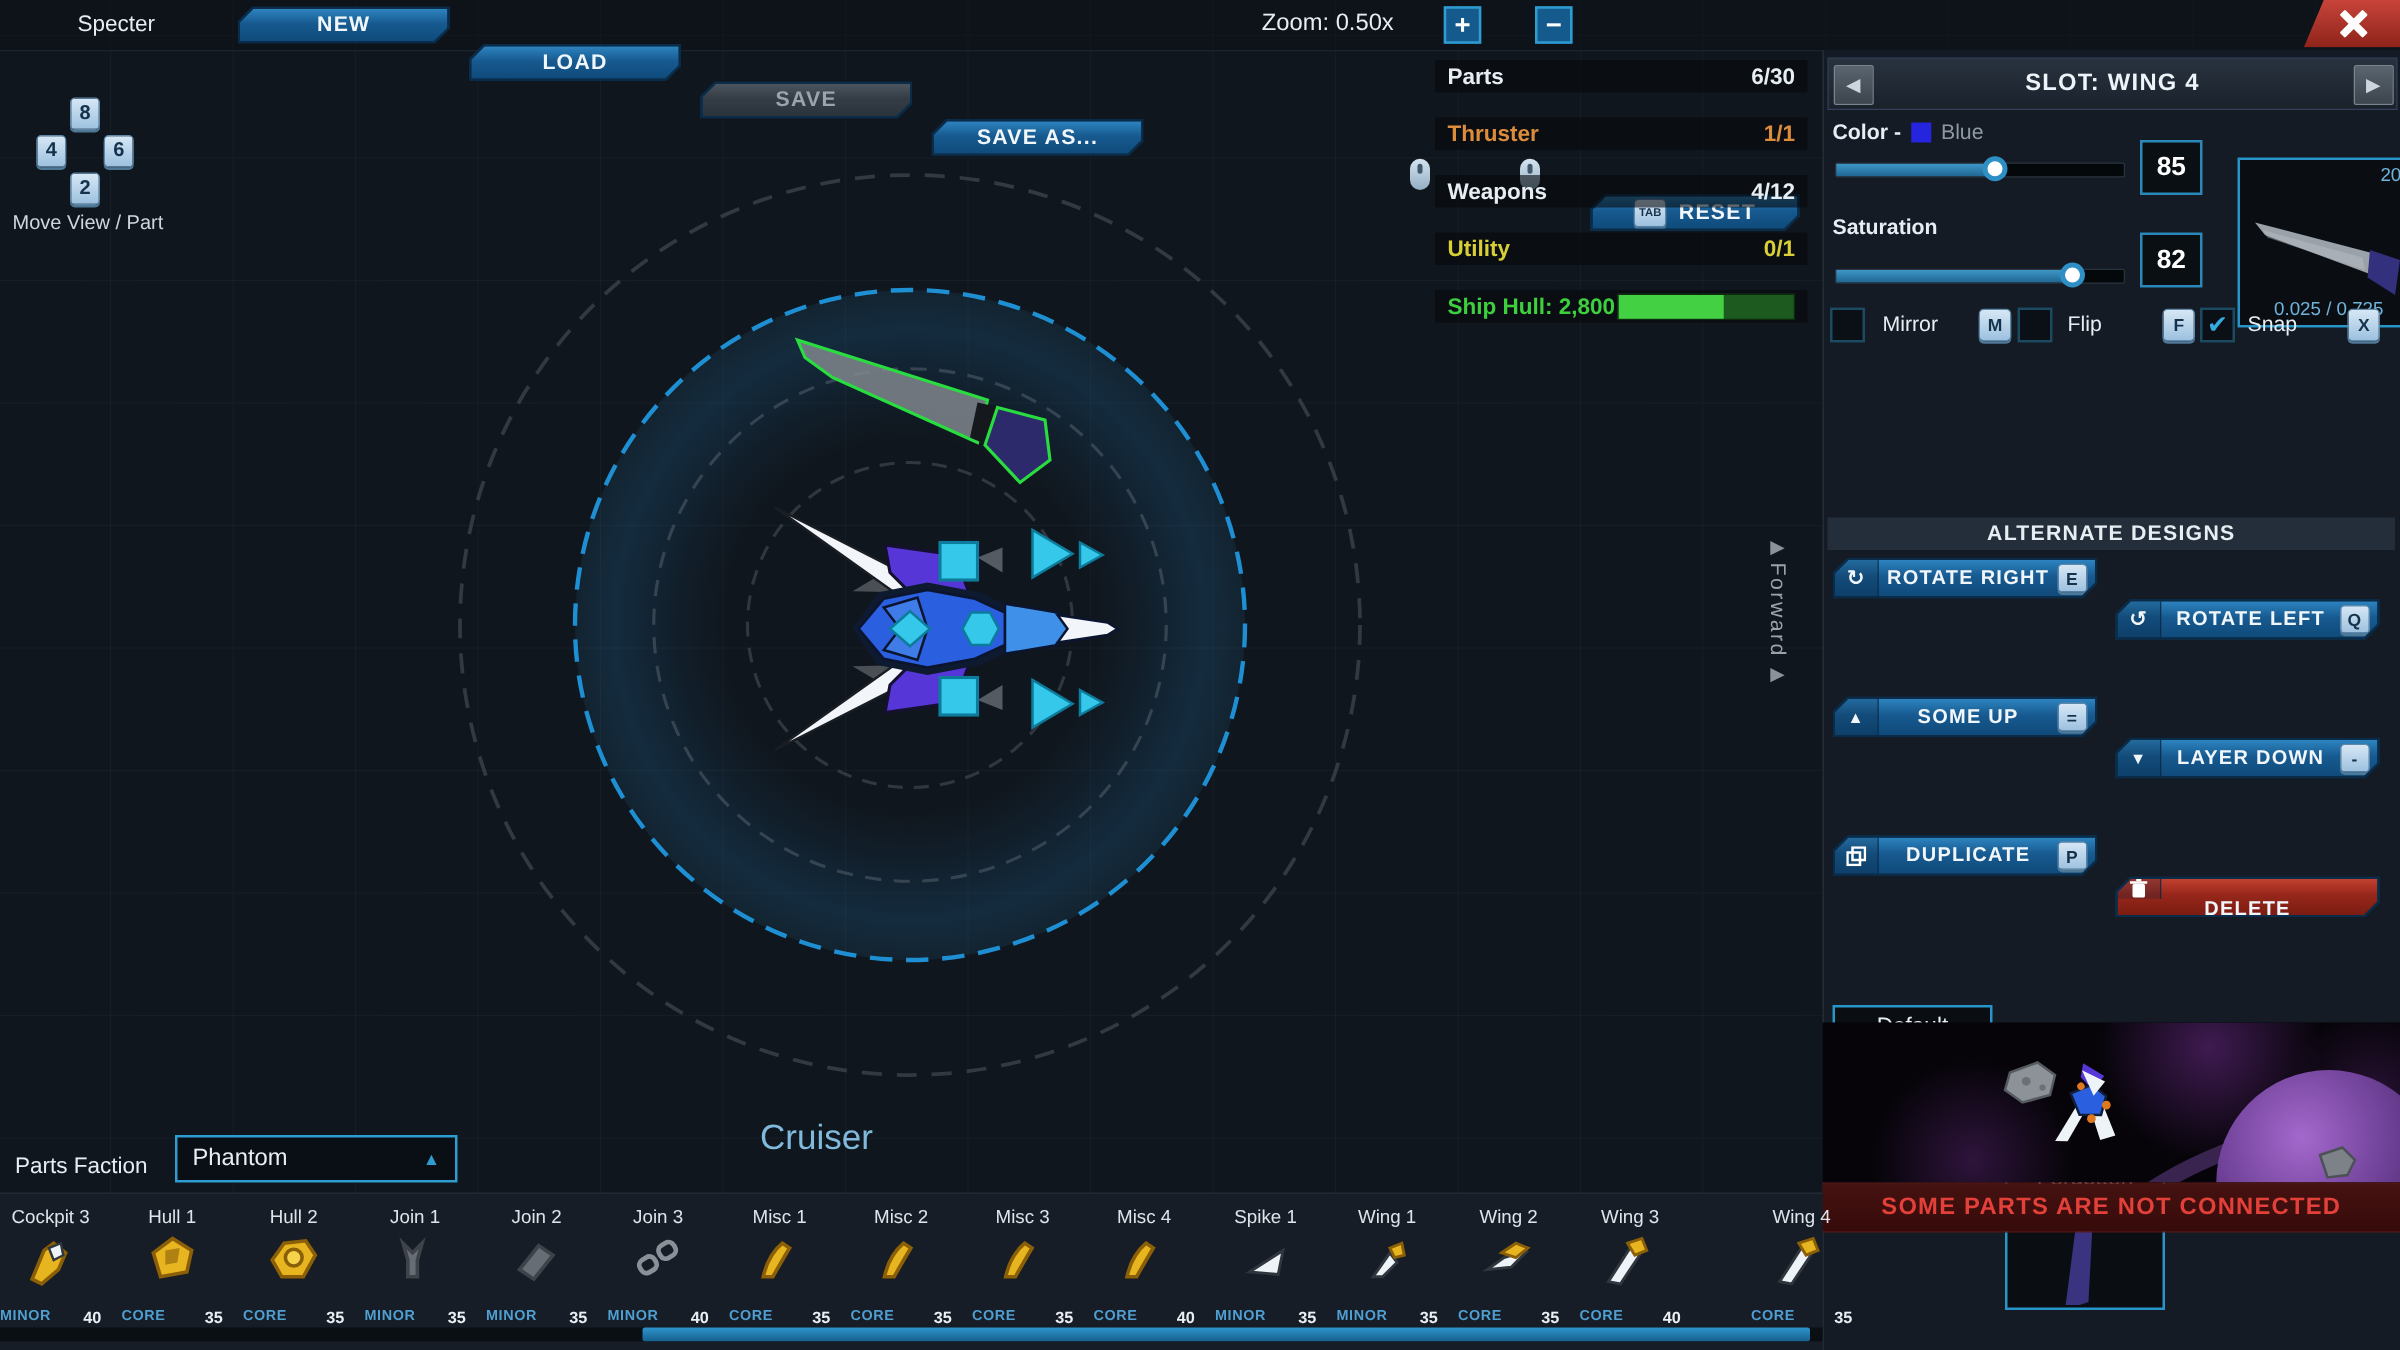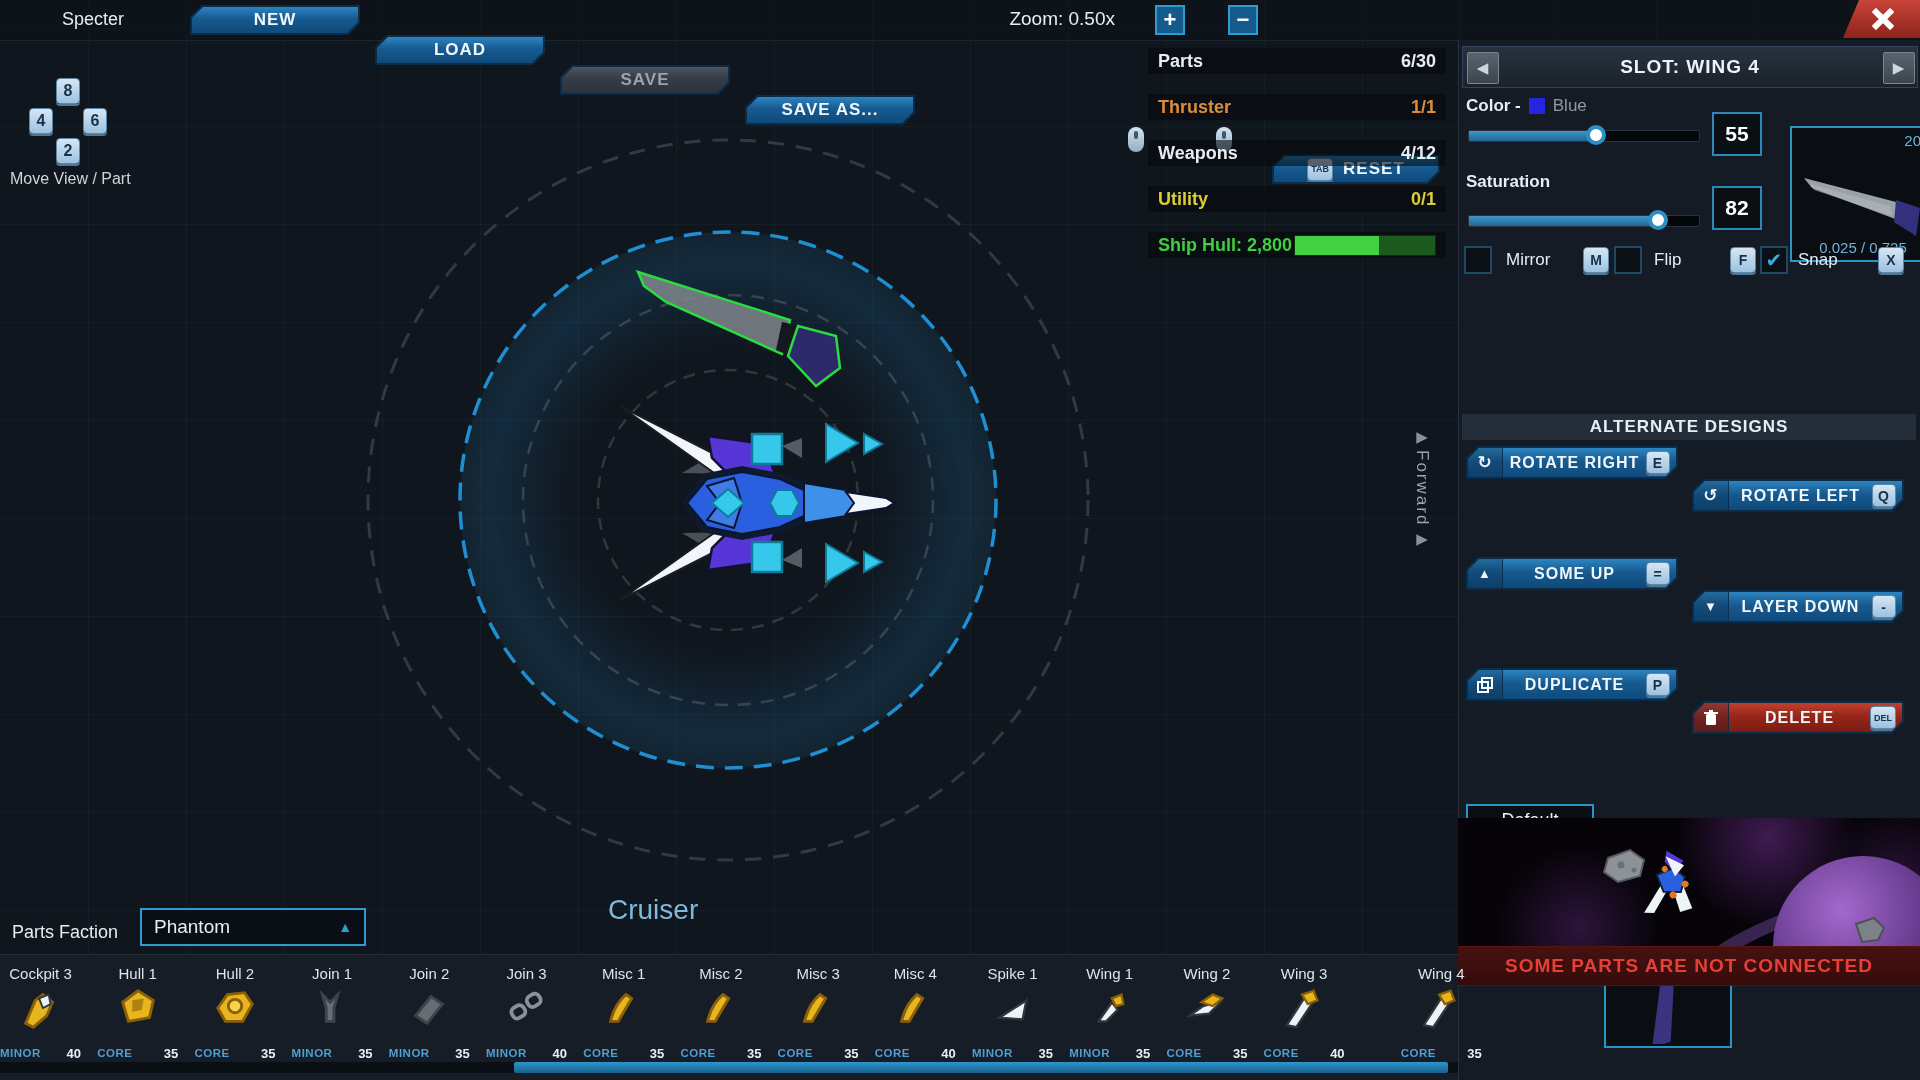--- a/index.html
+++ b/index.html
@@ -10,21 +10,21 @@
       linear-gradient(rgba(120,150,180,0.055) 1px, transparent 1px),
       linear-gradient(90deg, rgba(120,150,180,0.055) 1px, transparent 1px);
     background-size:98px 98px;background-position:-10px 28px;}
   .abs{position:absolute;}
   
   .chb{position:relative;clip-path:polygon(12px 0,100% 0,100% calc(100% - 12px),calc(100% - 12px) 100%,0 100%,0 12px);background:#0a2c49;}
   .chb .in{position:absolute;inset:2px;clip-path:polygon(11px 0,100% 0,100% calc(100% - 11px),calc(100% - 11px) 100%,0 100%,0 11px);
     background:linear-gradient(#2d84c0,#175a90 45%,#0f4a7a);display:flex;align-items:center;justify-content:center;
     font-weight:bold;letter-spacing:1px;color:#f0f6fa;font-size:17px;}
   .chb.grey .in{background:linear-gradient(#4d565f,#343d46 45%,#2b333b);color:#ccd4db;}
-  .chb.red .in{background:linear-gradient(#c2402f,#96261a 45%,#7c1c12);}
+  .chb.red .in{background:linear-gradient(#c2402f,#96261a 45%,#7c1c12);flex-direction:column;}
   .chb.dis .in{color:#9aa4ad;}
   
   .key{min-width:24px;height:23px;background:linear-gradient(#d6e7f5,#9dc1df);border:1px solid #5f87a8;border-radius:4px;
     color:#15324d;font-weight:bold;font-size:14px;display:inline-flex;align-items:center;justify-content:center;
     padding:0 3px;box-shadow:0 2px 0 #4f7796;box-sizing:border-box;}
   .key.wide{font-size:9px;letter-spacing:0;}
   
   .mouse{width:16px;height:25px;border-radius:8px;background:linear-gradient(#d5e4ef,#93aec4);position:relative;display:inline-block;}
   .mouse::after{content:"";position:absolute;left:6px;top:4px;width:4px;height:8px;border-radius:2px;background:#42586e;}
   
@@ -204,21 +204,21 @@
 
   <div class="abs" style="left:1466px;top:96px;display:flex;align-items:center;gap:8px;font-size:17px;">
     <b>Color -</b>
     <span id="swatch" style="width: 16px; height: 16px; display: inline-block; background: rgb(37, 37, 224);"></span>
     <span style="color:#8f99a4;">Blue</span>
   </div>
   <div class="slider abs" style="left:1468px;top:130px;width:230px;">
     <div class="fill" style="width: 55%;"></div>
       <div class="thumb" style="left: calc(55% - 10px);"></div>
   </div>
-  <div class="valbox abs" style="left:1712px;top:112px;width:46px;height:40px;">55</div>
+  <div class="valbox abs" style="left:1712px;top:112px;width:46px;height:40px;">85</div>
 
   <div class="abs" style="left:1466px;top:172px;font-size:17px;font-weight:bold;">Saturation</div>
   <div class="slider abs" style="left:1468px;top:203px;width:230px;">
     <div class="fill" style="width: 82%;"></div>
       <div class="thumb" style="left: calc(82% - 10px);"></div>
   </div>
   <div class="valbox abs" style="left:1712px;top:186px;width:46px;height:40px;">82</div>
 
   <div class="tile abs" style="left:1766px;top:102px;width:146px;height:136px;margin-left:24px;">
     <span class="abs" style="right:7px;top:4px;color:#6fb3da;font-size:15px;">20°</span>

